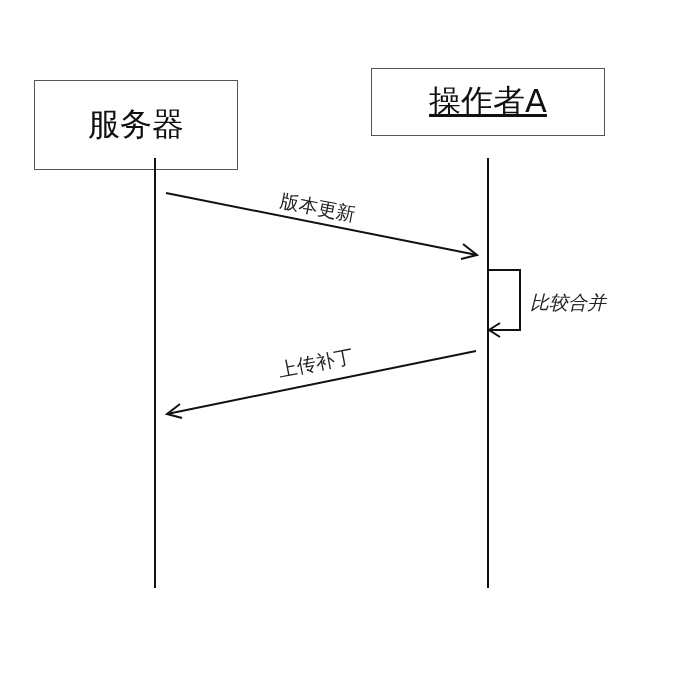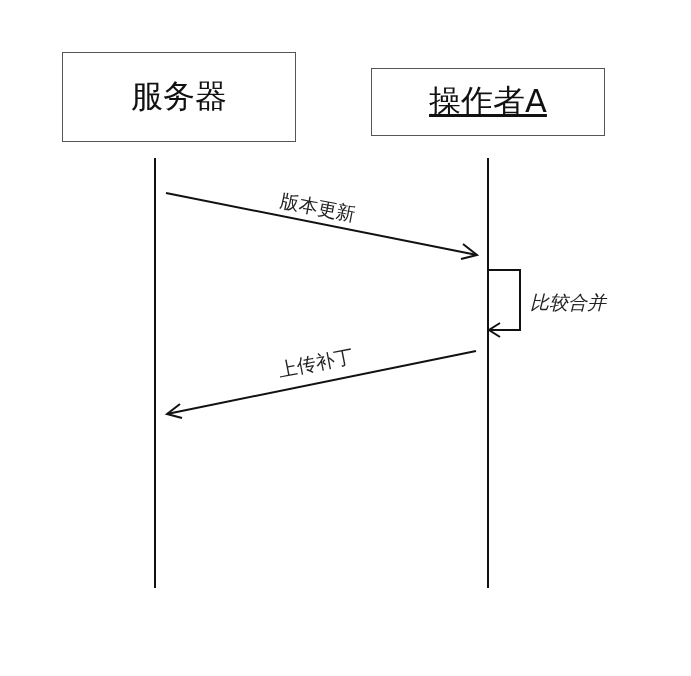--- a/index.html
+++ b/index.html
@@ -7,21 +7,21 @@
          font-family: "DejaVu Sans", "Liberation Sans", sans-serif; }
   .actor { position:absolute; box-sizing:border-box; border:1px solid #555;
            background:#fff; display:flex; align-items:center; justify-content:center;
            font-size:32px; color:#111; }
   svg { position:absolute; left:0; top:0; }
   .lbl { position:absolute; font-size:19px; color:#222; white-space:nowrap; }
 </style>
 </head>
 <body>
 
-<div class="actor" style="left:34px; top:52px; width:234px; height:90px;margin-left:28px;">
+<div class="actor" style="left:34px; top:80px; width:204px; height:90px;">
   <span>服务器</span>
 </div>
 
 <div class="actor" style="left:371px; top:68px; width:234px; height:68px;text-decoration:underline;">
   <span>操作者A</span>
 </div>
 
 <svg width="691" height="676">
 
   <line x1="155" y1="158" x2="155" y2="588" stroke="#111" stroke-width="2"></line>

